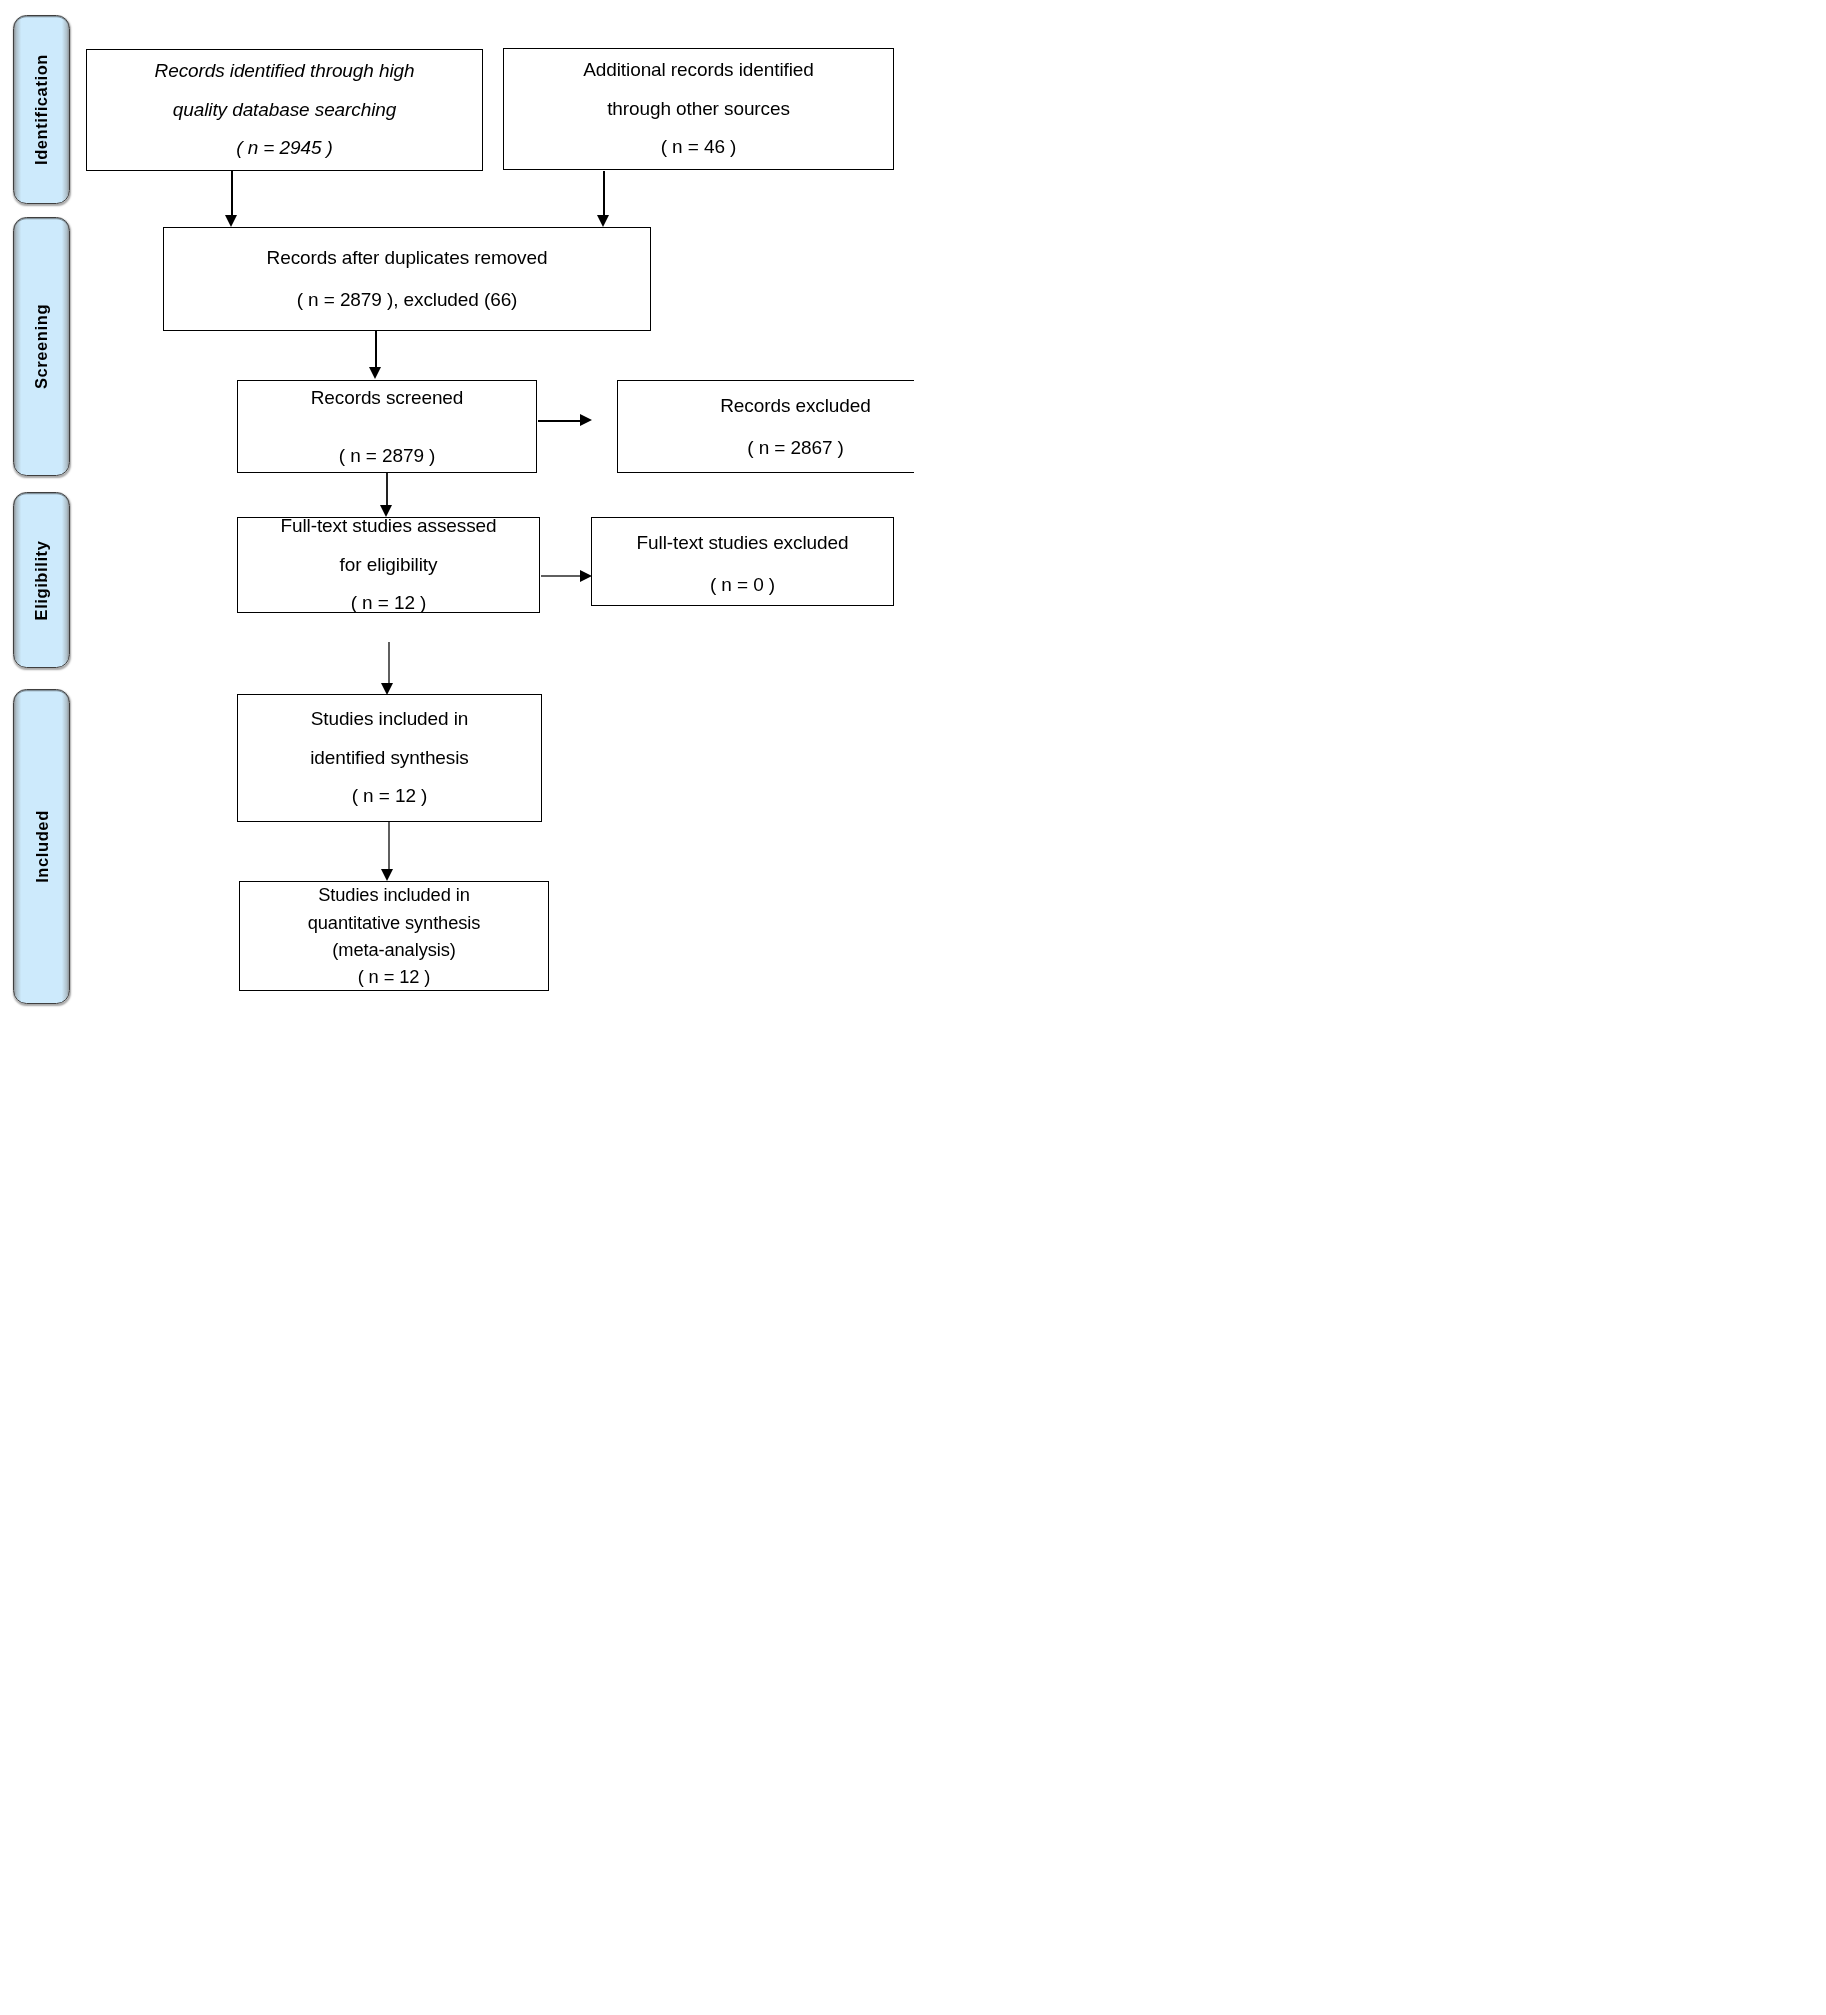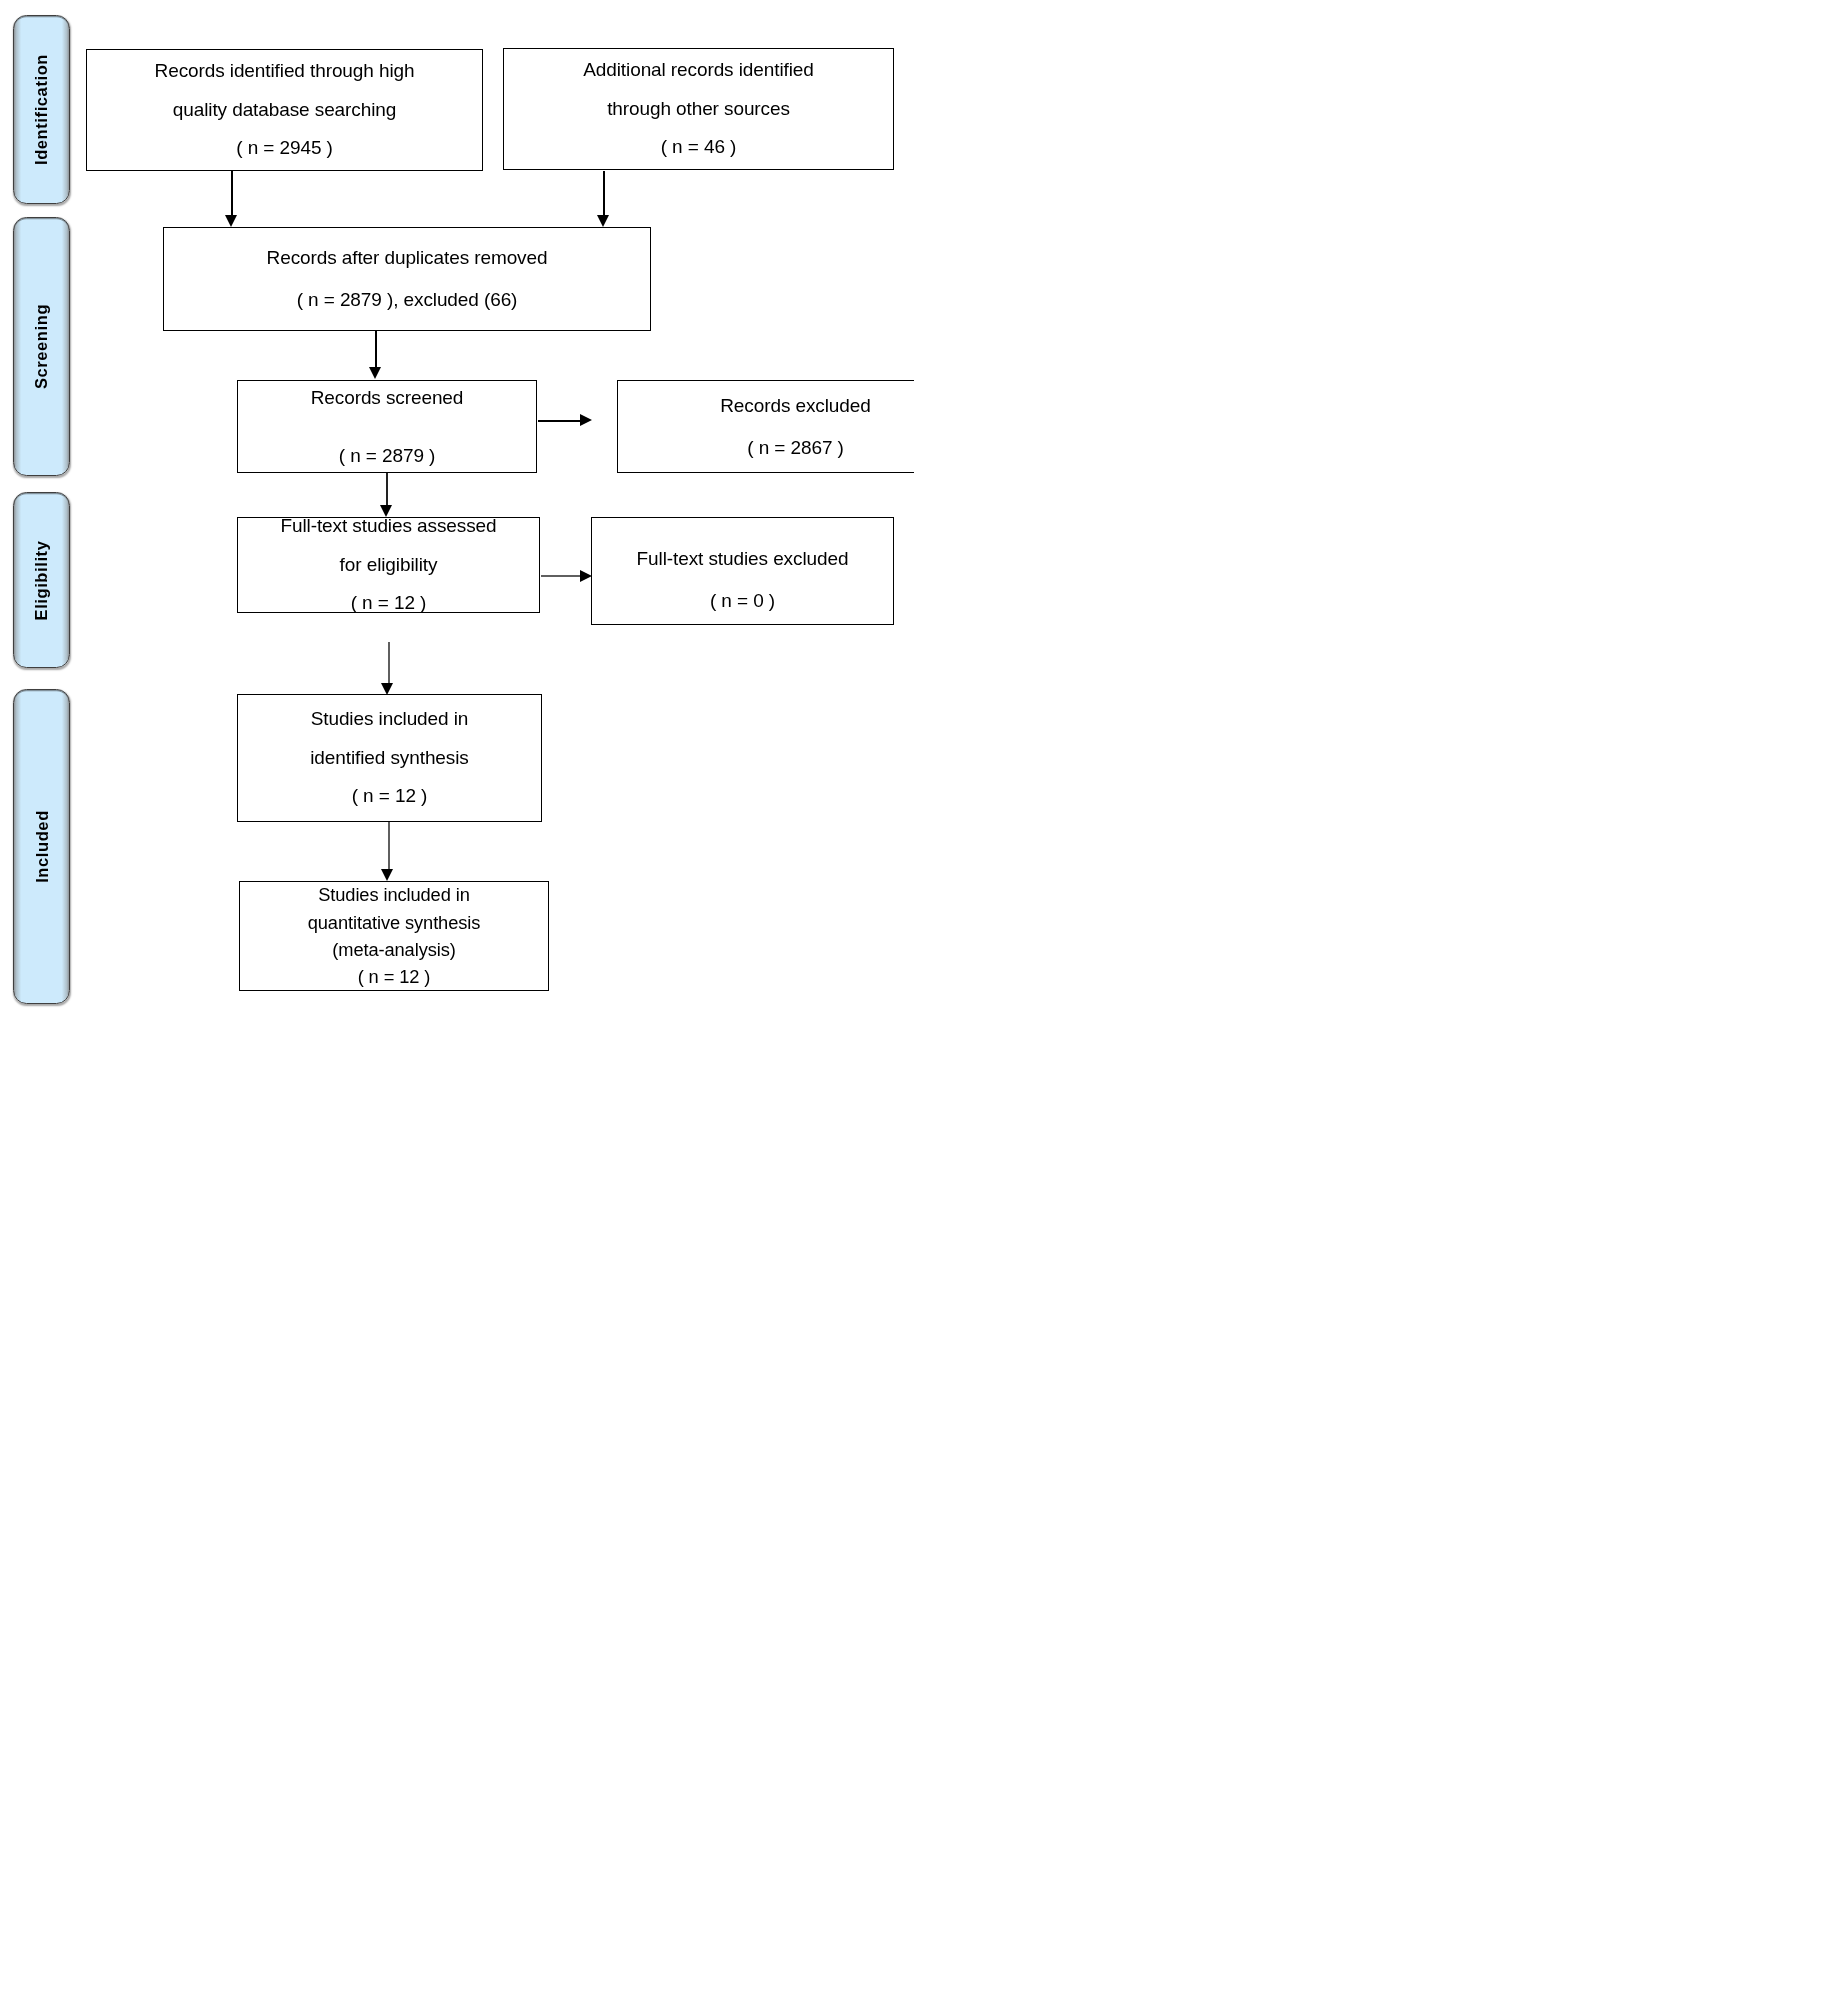--- a/index.html
+++ b/index.html
@@ -59,21 +59,21 @@
 <div class="stage" style="top:217px;height:259px;">
   <span class="rot">Screening</span>
 </div>
 <div class="stage" style="top:492px;height:176px;">
   <span class="rot">Eligibility</span>
 </div>
 <div class="stage" style="top:689px;height:315px;">
   <span class="rot">Included</span>
 </div>
 
-<div class="fbox t3" style="left:86px;top:49px;width:397px;height:122px;">
+<div class="fbox t3" style="left:86px;top:49px;width:397px;height:122px;font-style:italic;">
   <span>Records identified through high</span>
   <span>quality database searching</span>
   <span>( n = 2945 )</span>
 </div>
 <div class="fbox t3" style="left:503px;top:48px;width:391px;height:122px;">
   <span>Additional records identified</span>
   <span>through other sources</span>
   <span>( n = 46 )</span>
 </div>
 
@@ -89,21 +89,21 @@
 <div class="fbox t2" style="left:617px;top:380px;width:357px;height:93px;">
   <span>Records excluded</span>
   <span>( n = 2867 )</span>
 </div>
 
 <div class="fbox t3" style="left:237px;top:517px;width:303px;height:96px;">
   <span>Full-text studies assessed</span>
   <span>for eligibility</span>
   <span>( n = 12 )</span>
 </div>
-<div class="fbox t2" style="left:591px;top:517px;width:303px;height:108px;justify-content:center;padding-top:17px;">
+<div class="fbox t2" style="left:591px;top:517px;width:303px;height:89px;justify-content:flex-start;padding-top:4px;">
   <span>Full-text studies excluded</span>
   <span>( n = 0 )</span>
 </div>
 
 <div class="fbox t3" style="left:237px;top:694px;width:305px;height:128px;">
   <span>Studies included in</span>
   <span>identified synthesis</span>
   <span>( n = 12 )</span>
 </div>
 

